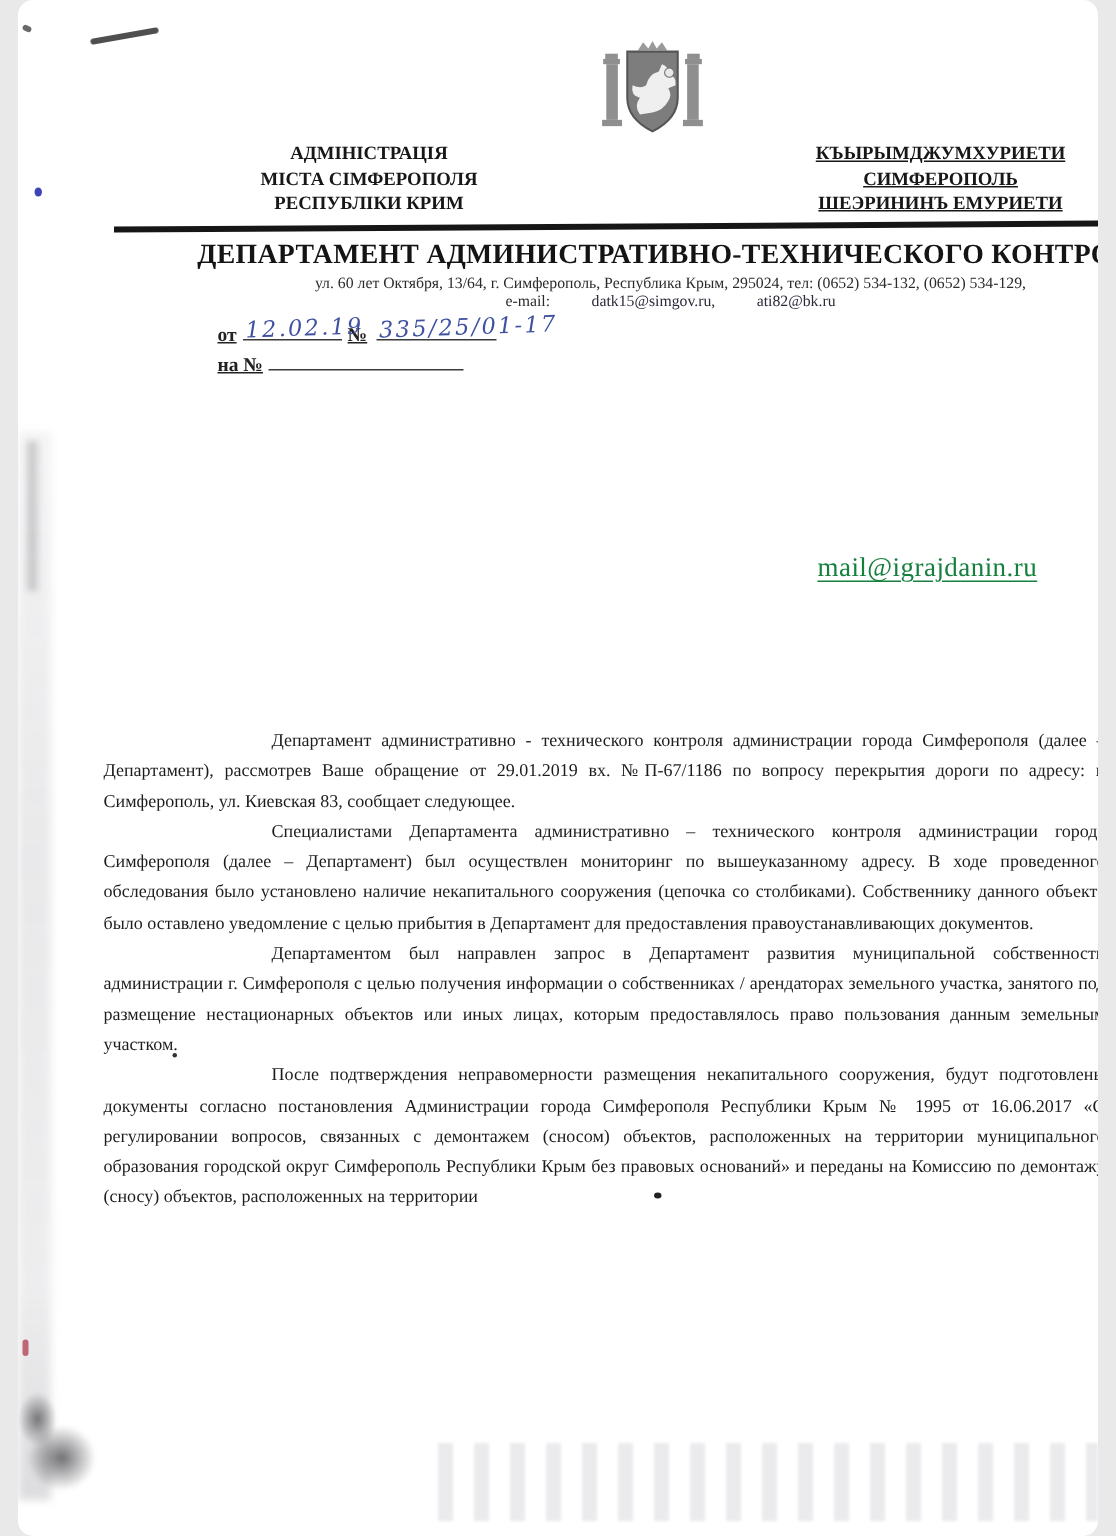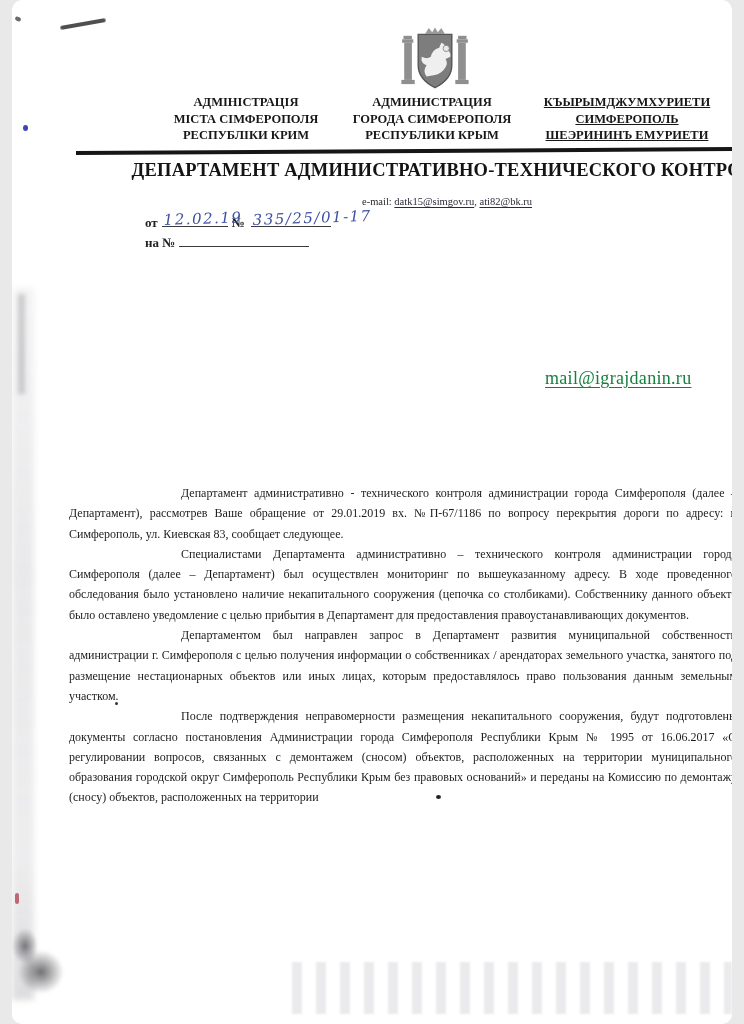--- a/index.html
+++ b/index.html
@@ -26,25 +26,25 @@
     position:absolute;left:110px;top:160px;width:656px;text-align:center;
     font-weight:bold;font-size:18.5px;letter-spacing:.2px;color:#141414;white-space:nowrap;
   }
   .addr{
     position:absolute;left:150px;width:570px;text-align:center;
     font-size:10.5px;color:#2b2b2b;
   }
   .addr1{top:184px;}
   .addr2{top:196px;}
   .addr a,.email-link{
-    color:#2b2b3a;text-decoration:underline;text-underline-offset:2px;cursor:pointer;
+    color:#2b2b3a;text-underline-offset:2px;cursor:pointer;margin-left:25px;
   }
   
   .ref{position:absolute;left:133px;top:212px;font-size:13px;font-weight:bold;color:#222;}
-  .ref-row{height:20px;white-space:nowrap;}
+  .ref-row{height:20px;white-space:nowrap;text-decoration:underline;}
   .slot{
     display:inline-block;position:relative;vertical-align:baseline;
     border-bottom:1.6px solid #3a3a3a;height:14px;
   }
   .slot-date{width:66px;margin:0 4px;}
   .slot-num{width:80px;margin-left:6px;}
   .slot-reply{width:130px;margin-left:4px;}
   .hand{
     position:absolute;left:2px;bottom:-3px;white-space:nowrap;
     font-family:"DejaVu Serif", serif;font-style:italic;font-weight:normal;
@@ -112,31 +112,29 @@
       <path d="M26,12 h48 v44 q0,20 -24,32 q-24,-12 -24,-32 Z" fill="#7d7d7d" stroke="#565656" stroke-width="2"></path>
 
       <path d="M38,72 q-6,-8 0,-16 q-9,-2 -7,-12 q8,4 13,0 q2,-10 12,-13 l3,-7 q7,2 5,9 q9,2 8,11 l-7,3 q4,6 0,12 q-5,9 -15,11 z" fill="#efefef"></path>
       <circle cx="66" cy="32" r="4.5" fill="#e8e8e8" stroke="#707070" stroke-width="1"></circle>
     </svg>
   </div>
 
   <div class="org-col org-uk">АДМІНІСТРАЦІЯ
 МІСТА СІМФЕРОПОЛЯ
 РЕСПУБЛІКИ КРИМ</div>
-  <div class="org-col org-ru">АДМИНИСТРАЦИЯ
-ГОРОДА СИМФЕРОПОЛЯ
-РЕСПУБЛИКИ КРЫМ</div>
   <div class="org-col org-crh">КЪЫРЫМДЖУМХУРИЕТИ
 СИМФЕРОПОЛЬ
 ШЕЭРИНИНЪ ЕМУРИЕТИ</div>
 
   <div class="head-rule"></div>
 
   <div class="dept-title">ДЕПАРТАМЕНТ АДМИНИСТРАТИВНО-ТЕХНИЧЕСКОГО КОНТРОЛЯ</div>
 
+  <div class="addr addr1">ул. 60 лет Октября, 13/64, г. Симферополь, Республика Крым, 295024, тел: (0652) 534-132, (0652) 534-129,</div>
 
   <div class="addr addr2"><span>e-mail: </span><span class="email-link">datk15@simgov.ru</span><span>, </span><span class="email-link">ati82@bk.ru</span></div>
 
   <div class="ref">
     <div class="ref-row">
       <span>от</span><span class="slot slot-date"><span class="hand">12.02.19</span></span><span>№</span><span class="slot slot-num"><span class="hand">335/25/01-17</span></span>
     </div>
     <div class="ref-row">
       <span>на №</span><span class="slot slot-reply"></span>
     </div>

